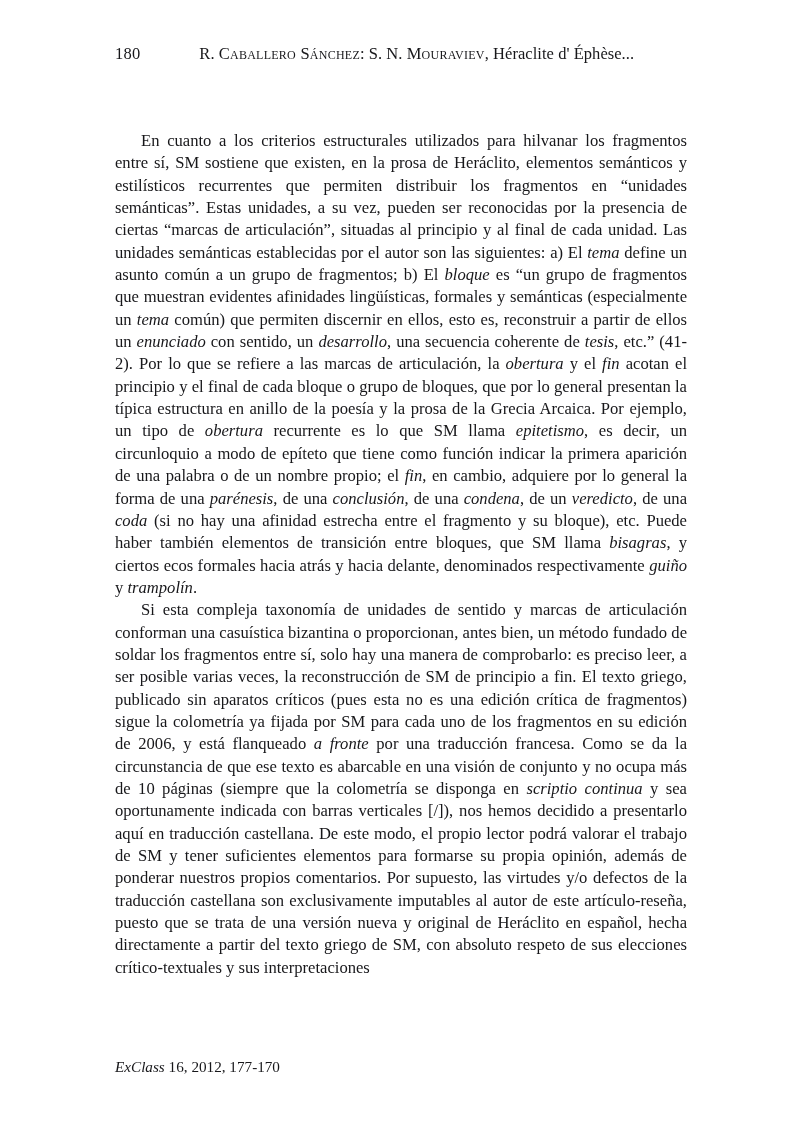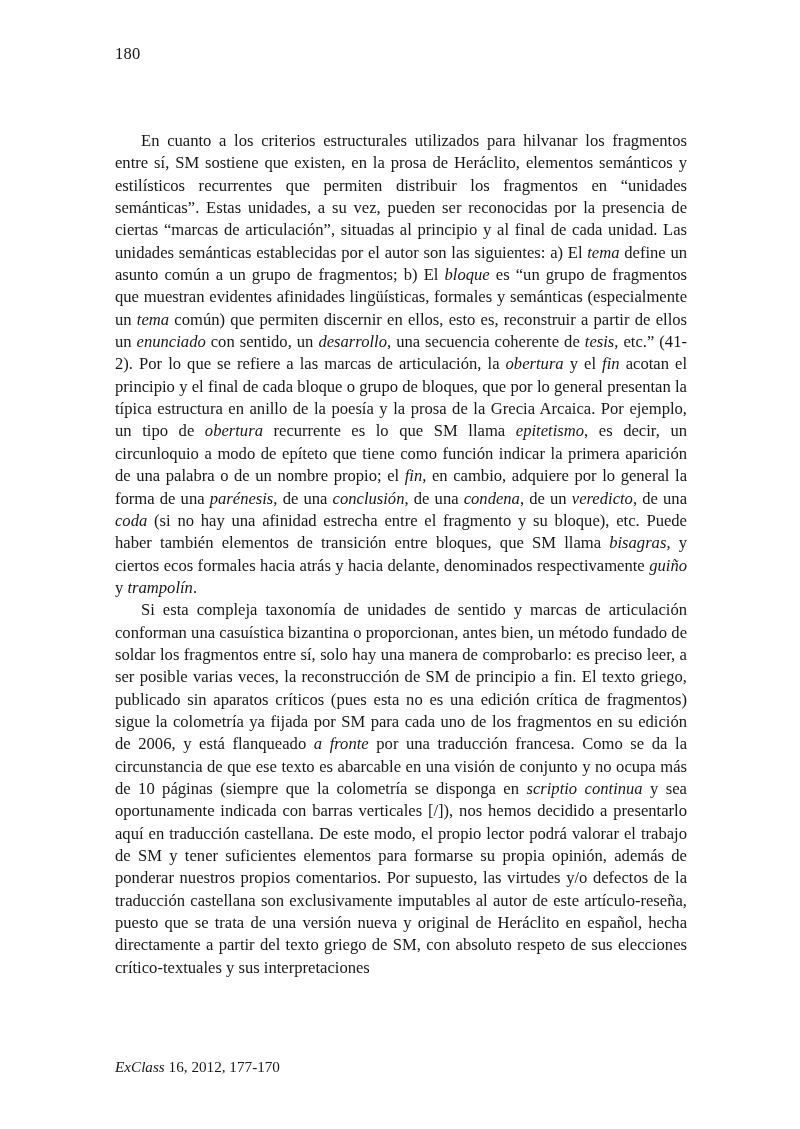--- a/index.html
+++ b/index.html
@@ -82,20 +82,21 @@
   }
   .footer i { font-style: italic; }
 </style>
 </head>
 <body>
 
 <div class="page">
 
   <div class="running-head">
     <span class="folio">180</span>
+    <span class="head-title"><span>R. </span><span class="sc">Caballero Sánchez</span><span>: S. N. </span><span class="sc">Mouraviev</span><span>, Héraclite d' Éphèse...</span></span>
   </div>
 
   <div class="textblock">
     <p>En cuanto a los criterios estructurales utilizados para hilvanar los fragmentos entre sí, SM sostiene que existen, en la prosa de Heráclito, elementos semánticos y estilísticos recurrentes que permiten distribuir los fragmentos en “unidades semánticas”. Estas unidades, a su vez, pueden ser reconocidas por la presencia de ciertas “marcas de articulación”, situadas al principio y al final de cada unidad. Las unidades semánticas establecidas por el autor son las siguientes: a) El <i>tema</i> define un asunto común a un grupo de fragmentos; b) El <i>bloque</i> es “un grupo de fragmentos que muestran evidentes afinidades lingüísticas, formales y semánticas (especialmente un <i>tema</i> común) que permiten discernir en ellos, esto es, reconstruir a partir de ellos un <i>enunciado</i> con sentido, un <i>desarrollo</i>, una secuencia coherente de <i>tesis</i>, etc.” (41-2). Por lo que se refiere a las marcas de articulación, la <i>obertura</i> y el <i>fin</i> acotan el principio y el final de cada bloque o grupo de bloques, que por lo general presentan la típica estructura en anillo de la poesía y la prosa de la Grecia Arcaica. Por ejemplo, un tipo de <i>obertura</i> recurrente es lo que SM llama <i>epitetismo</i>, es decir, un circunloquio a modo de epíteto que tiene como función indicar la primera aparición de una palabra o de un nombre propio; el <i>fin</i>, en cambio, adquiere por lo general la forma de una <i>parénesis</i>, de una <i>conclusión</i>, de una <i>condena</i>, de un <i>veredicto</i>, de una <i>coda</i> (si no hay una afinidad estrecha entre el fragmento y su bloque), etc. Puede haber también elementos de transición entre bloques, que SM llama <i>bisagras</i>, y ciertos ecos formales hacia atrás y hacia delante, denominados respectivamente <i>guiño</i> y <i>trampolín</i>.</p>
     <p>Si esta compleja taxonomía de unidades de sentido y marcas de articulación conforman una casuística bizantina o proporcionan, antes bien, un método fundado de soldar los fragmentos entre sí, solo hay una manera de comprobarlo: es preciso leer, a ser posible varias veces, la reconstrucción de SM de principio a fin. El texto griego, publicado sin aparatos críticos (pues esta no es una edición crítica de fragmentos) sigue la colometría ya fijada por SM para cada uno de los fragmentos en su edición de 2006, y está flanqueado <i>a fronte</i> por una traducción francesa. Como se da la circunstancia de que ese texto es abarcable en una visión de conjunto y no ocupa más de 10 páginas (siempre que la colometría se disponga en <i>scriptio continua</i> y sea oportunamente indicada con barras verticales [/]), nos hemos decidido a presentarlo aquí en traducción castellana. De este modo, el propio lector podrá valorar el trabajo de SM y tener suficientes elementos para formarse su propia opinión, además de ponderar nuestros propios comentarios. Por supuesto, las virtudes y/o defectos de la traducción castellana son exclusivamente imputables al autor de este artículo-reseña, puesto que se trata de una versión nueva y original de Heráclito en español, hecha directamente a partir del texto griego de SM, con absoluto respeto de sus elecciones crítico-textuales y sus interpretaciones</p>
   </div>
 
   <div class="footer">
     <i>ExClass</i><span> 16, 2012, 177-170</span>
   </div>

